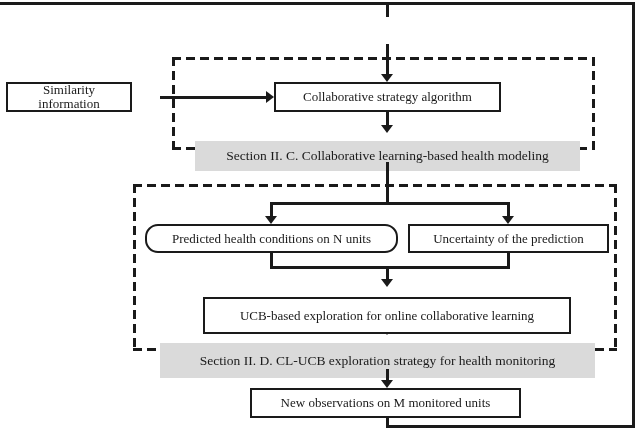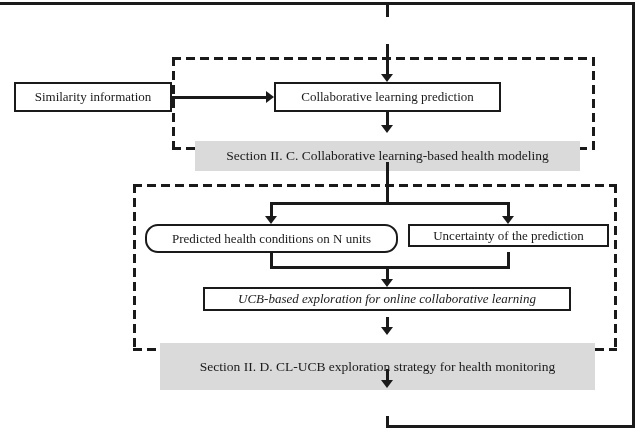--- a/index.html
+++ b/index.html
@@ -95,39 +95,42 @@
 
   <div class="vline" style="left:386px;top:317px;width:3px;height:11px;"></div>
   <div class="ah-down" style="left:381px;top:327px;"></div>
 
   <div class="vline" style="left:386px;top:369px;width:3px;height:12px;"></div>
   <div class="ah-down" style="left:381px;top:380px;"></div>
 
   <div class="section-bar" style="left:195px;top:133px;width:385px;height:30px;">
     <span>Section II. C. Collaborative learning-based health modeling</span>
   </div>
-  <div class="section-bar" style="left:160px;top:335px;width:435px;height:47px;">
+  <div class="section-bar" style="left:160px;top:335px;width:435px;height:35px;">
     <span>Section II. D. CL-UCB exploration strategy for health monitoring</span>
   </div>
 
 
-  <div class="box" style="left:14px;top:82px;width:158px;height:30px;">
+  <div class="box" style="left:6px;top:82px;width:126px;height:30px;">
     <span>Similarity information</span>
   </div>
 
   <div class="box" style="left:274px;top:82px;width:227px;height:30px;">
-    <span>Collaborative learning prediction</span>
+    <span>Collaborative strategy algorithm</span>
   </div>
 
   <div class="box" style="left:145px;top:224px;width:253px;height:29px;border-radius:13px;">
     <span>Predicted health conditions on N units</span>
   </div>
 
-  <div class="box" style="left:408px;top:224px;width:201px;height:23px;">
+  <div class="box" style="left:408px;top:224px;width:201px;height:29px;">
     <span>Uncertainty of the prediction</span>
   </div>
 
-  <div class="box" style="left:203px;top:287px;width:368px;height:24px;font-style:italic;">
+  <div class="box" style="left:203px;top:297px;width:368px;height:37px;">
     <span>UCB-based exploration for online collaborative learning</span>
   </div>
 
+  <div class="box" style="left:250px;top:388px;width:271px;height:30px;">
+    <span>New observations on M monitored units</span>
+  </div>
 
 </div>
 
 </body></html>

